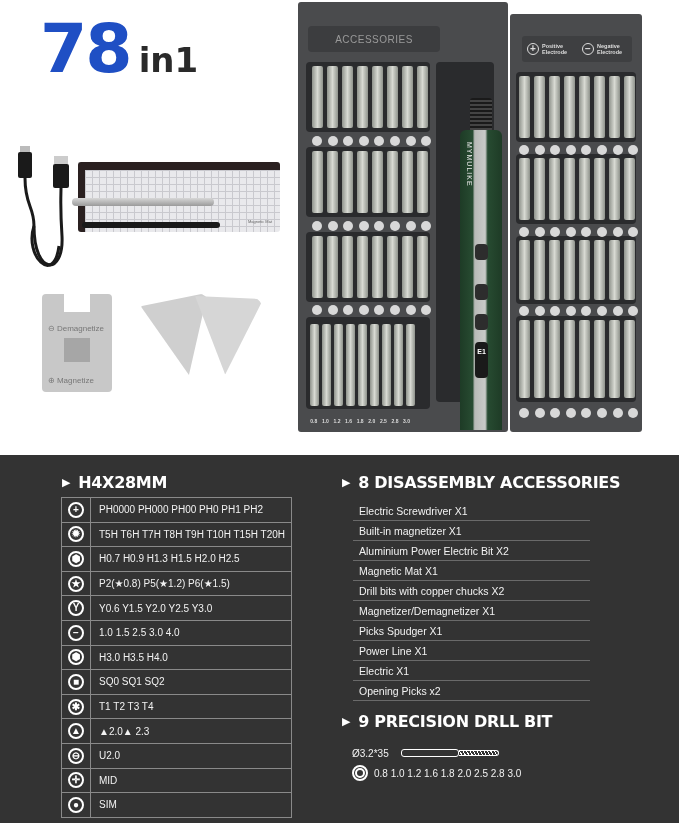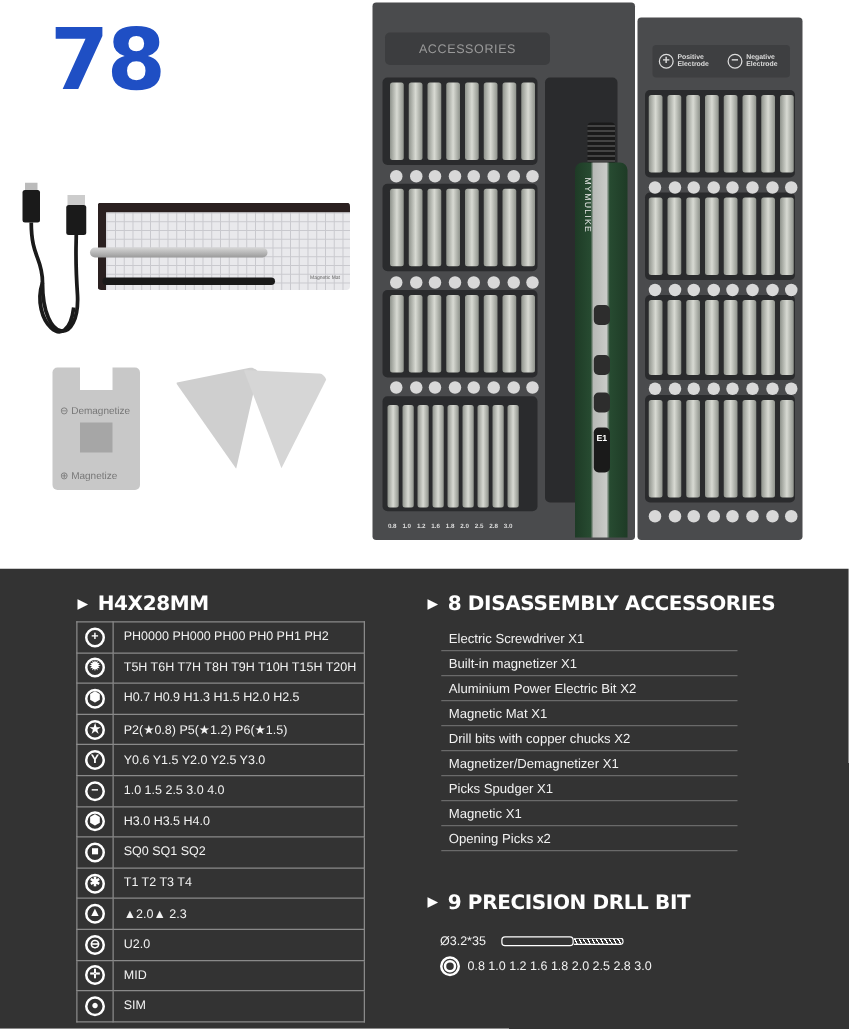--- a/index.html
+++ b/index.html
@@ -79,20 +79,21 @@
   .spiral-icon { display: inline-flex; width: 16px; height: 16px; border: 2px solid #fff; border-radius: 50%; align-items: center; justify-content: center; margin-right: 6px; }
   .spiral-icon::after { content: ""; width: 6px; height: 6px; border: 2px solid #fff; border-radius: 50%; }
 </style>
 </head>
 <body>
 
 <div class="top">
 
   <div class="title">
     <span class="big">78</span>
+    <span class="small">in1</span>
   </div>
 
   <svg class="cable" viewBox="0 0 60 140">
     <rect x="6" y="0" width="10" height="6" fill="#bbb"></rect>
     <rect x="4" y="6" width="14" height="26" rx="2" fill="#1a1a1a"></rect>
     <rect x="40" y="10" width="14" height="8" fill="#ccc"></rect>
     <rect x="39" y="18" width="16" height="24" rx="2" fill="#1a1a1a"></rect>
     <path d="M11 32 C11 60, 20 60, 20 80 C20 130, 50 130, 48 90 C46 60, 47 50, 47 42" stroke="#1a1a1a" stroke-width="3" fill="none"></path>
     <path d="M20 80 C 10 110, 40 140, 45 100" stroke="#1a1a1a" stroke-width="3" fill="none"></path>
   </svg>
@@ -384,21 +385,22 @@
   </div>
 
   <ul class="acc-list">
     <li>Electric Screwdriver X1</li>
     <li>Built-in magnetizer X1</li>
     <li>Aluminium Power Electric Bit X2</li>
     <li>Magnetic Mat X1</li>
     <li>Drill bits with copper chucks X2</li>
     <li>Magnetizer/Demagnetizer X1</li>
     <li>Picks Spudger X1</li>
-    <li>Magnetic X1</li>
+    <li>Power Line X1</li>
+    <li>Electric X1</li>
     <li>Opening Picks x2</li>
   </ul>
 
   <div class="sec-title" style="left:342px; top:257px;">
     <span class="arrow">▶</span>
     <span>9 PRECISION DRLL BIT</span>
   </div>
 
   <div class="drill-spec">
     <div class="drill-row">

